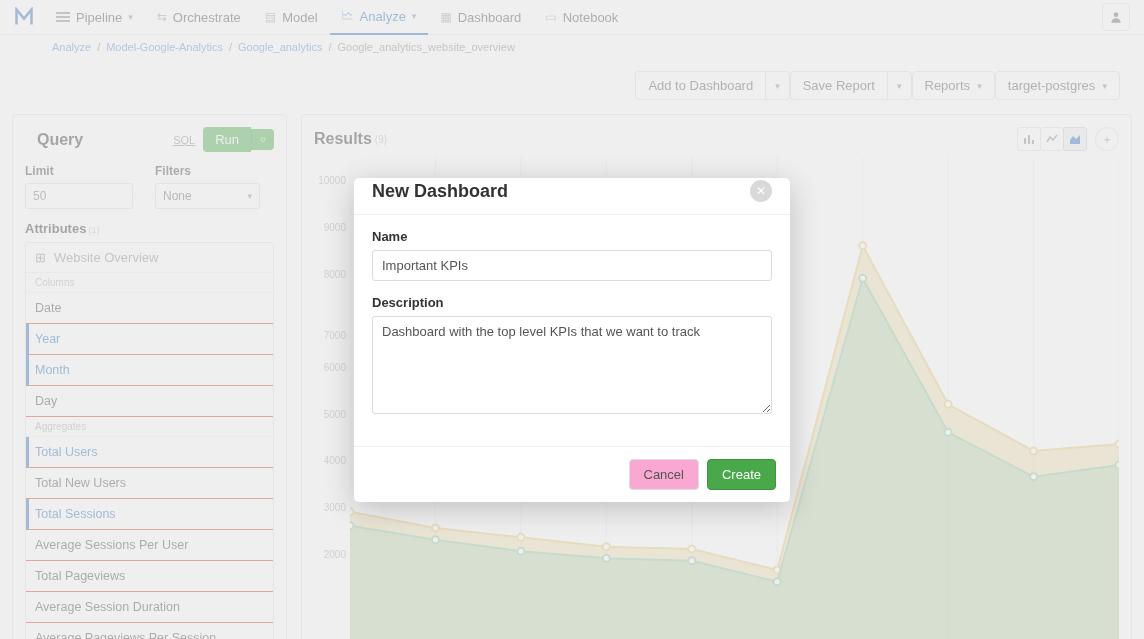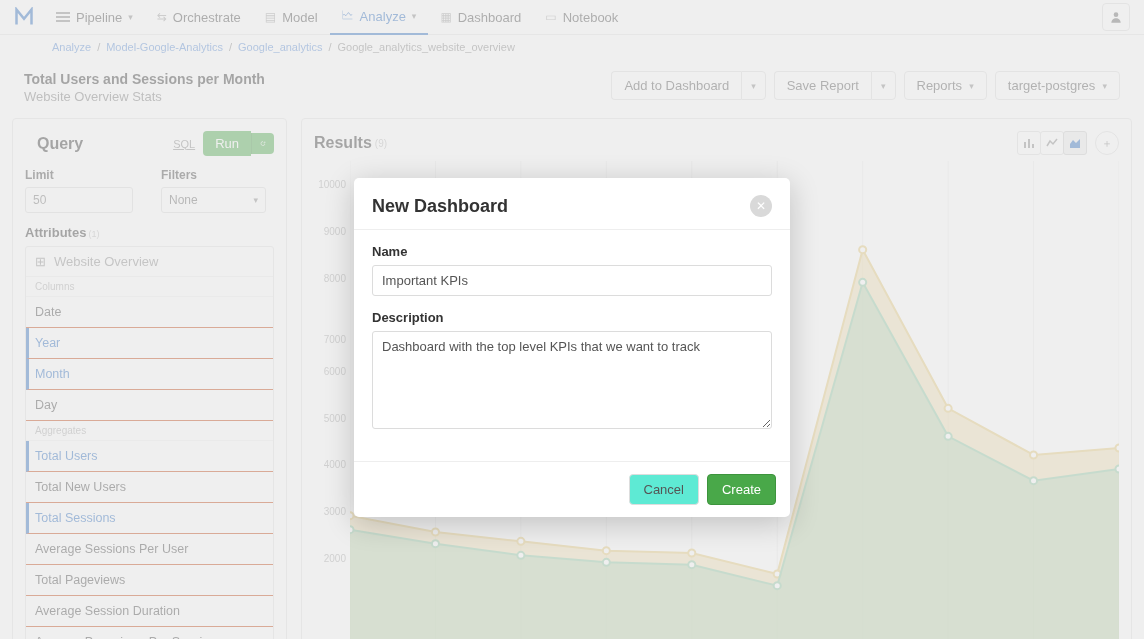--- a/index.html
+++ b/index.html
@@ -13,35 +13,35 @@
   .nav-item.active .nav-icon { color:#2a6cc0; }
   .nav-icon { font-size:12px; color:#a0a0a0; }
   .chev { font-size:9px; color:#888; }
   .user-right { margin-left:auto; width:28px; height:28px; border:1px solid #ddd; border-radius:4px; display:flex; align-items:center; justify-content:center; color:#666; }
   .crumbs { font-size:11px; color:#888; padding:6px 0 8px 52px; display:flex; gap:6px; align-items:center; }
   .crumbs a { color:#5a8dd6; text-decoration:none; }
   .crumbs .cur { color:#888; }
   .page-head { display:flex; align-items:flex-start; padding:10px 24px 14px 24px; }
   .page-title { font-size:14px; font-weight:600; color:#333; }
   .page-sub { font-size:13px; color:#7a7a7a; margin-top:2px; }
-  .head-actions { margin-left:auto; display:flex; gap:8px; }
+  .head-actions { margin-left:auto; display:flex; }
   .btn { border:1px solid #ddd; background:#fff; border-radius:4px; font-size:13px; color:#555; display:flex; align-items:center; cursor:pointer; }
   .btn.main { padding:6px 12px; }
   .btn.split-main { padding:6px 12px; border-right:none; border-radius:4px 0 0 4px; }
   .btn.split-caret { padding:6px 9px; border-radius:0 4px 4px 0; }
   .split { display:flex; }
   .content { display:flex; padding:0 12px; gap:14px; }
   .panel { border:1px solid #e3e3e3; border-radius:4px; background:#fff; }
   .query-panel { width:275px; padding:12px; }
   .qhead { display:flex; align-items:center; margin-bottom:12px;margin-left:12px; }
   .qtitle { font-size:16px; font-weight:600; color:#333; }
   .sql-link { margin-left:auto; font-size:11px; color:#888; text-decoration:underline; margin-right:8px; }
   .run-btn { background:#49a849; color:#fff; border:none; border-radius:4px 0 0 4px; padding:5px 12px; font-size:13px; cursor:pointer; }
   .run-refresh { background:#49a849; border-left:1px solid #3d943d; color:#fff; border-radius:0 4px 4px 0; padding:5px 8px; width:23px; display:flex; align-items:center; justify-content:center; cursor:pointer; }
-  .qrow { display:flex; gap:28px; margin-bottom:12px; }
+  .qrow { display:flex; gap:22px; margin-bottom:12px; }
   .qlabel { font-size:12px; font-weight:600; color:#444; margin-bottom:5px; }
   .limit-input { width:108px; border:1px solid #dcdcdc; border-radius:3px; padding:5px 7px; font-size:12px; color:#bbb; }
   .filter-sel { width:105px; border:1px solid #dcdcdc; border-radius:3px; padding:5px 7px; font-size:12px; color:#666; display:flex; align-items:center; justify-content:space-between; }
   .attrs-title { font-size:13px; font-weight:600; color:#333; margin-bottom:6px; }
   .attrs-title .cnt { color:#bbb; font-size:9px; font-weight:400; margin-left:2px; }
   .attr-box { border:1px solid #e3e3e3; border-radius:3px; }
   .attr-head { display:flex; align-items:center; gap:8px; padding:7px 9px; color:#8b8b8b; font-size:13px; border-bottom:1px solid #eee;}
   .attr-subh { font-size:10px; color:#aaa; padding:4px 9px; border-bottom:1px solid #f0f0f0; }
   .attr-item { font-size:12.5px; color:#444; padding:8px 9px; border-bottom:1px solid #c2410c; cursor:pointer; }
   .attr-item.sel { color:#2a6cc0; border-left:3px solid #2a6cc0; padding-left:6px; }
@@ -53,30 +53,30 @@
   .cbtn { width:24px; height:24px; border:1px solid #ddd; border-radius:3px; display:flex; align-items:center; justify-content:center; margin-left:-1px; background:#fff; color:#888; font-size:11px; cursor:pointer;}
   .cbtn.active { background:#efefef; color:#2a6cc0; border-color:#ccc; }
   .cbtn.round { border-radius:50%; margin-left:8px; }
   .chart-wrap { position:relative; height:490px; margin-top:6px; }
   .yaxis { position:absolute; left:0; top:0; bottom:0; width:36px; }
   .ytick { position:absolute; right:4px; font-size:10px; color:#aaa; transform:translateY(-50%); }
   .plot { position:absolute; left:36px; right:0; top:0; bottom:0; }
   svg.chart { width:100%; height:100%; }
   .overlay { position:absolute; inset:0; background:rgba(230,230,230,0.64); z-index:50; }
   .modal { position:absolute; left:50%; top:178px; transform:translateX(-50%); width:436px; background:#fff; border-radius:5px; box-shadow:0 6px 30px rgba(0,0,0,0.2); z-index:60; }
-  .modal-head { display:flex; align-items:center; padding:17px 18px 12px 18px; border-bottom:1px solid #eee; }
+  .modal-head { display:flex; align-items:center; padding:2px 18px 12px 18px; border-bottom:1px solid #eee; }
   .modal-title { font-size:18px; font-weight:600; color:#333; }
   .modal-x { margin-left:auto; width:22px; height:22px; border-radius:50%; background:#d9d9d9; color:#fff; display:flex; align-items:center; justify-content:center; font-size:12px; cursor:pointer; }
   .modal-body { padding:14px 18px; }
   .mlabel { font-size:13px; font-weight:600; color:#333; margin-bottom:6px; }
   .minput { width:100%; border:1px solid #dcdcdc; border-radius:3px; padding:7px 9px; font-size:13px; color:#555; margin-bottom:14px; font-family:inherit; }
   textarea.minput { height:98px; resize:both; }
   .modal-foot { border-top:1px solid #eee; padding:12px 14px; display:flex; justify-content:flex-end; gap:8px; }
   .mbtn { border-radius:4px; padding:7px 14px; font-size:13px; cursor:pointer; }
-  .mbtn.cancel { background:#5eead4; border:1px solid #ddd; color:#555; }
+  .mbtn.cancel { background:#f9a8d4; border:1px solid #ddd; color:#555; }
   .mbtn.create { background:#49a849; border:1px solid #3d943d; color:#fff; }
   .grid line { stroke:#eee; stroke-width:1; }
   .ham { display:inline-block; width:14px; }
   .ham span { display:block; height:1.5px; background:#888; margin:2.3px 0; }
 </style>
 </head>
 <body>
 
 <div class="topbar">
   <svg class="logo" viewBox="0 0 24 24">
@@ -126,24 +126,20 @@
   <a>Analyze</a> 
     <span>/</span>
   <a>Model-Google-Analytics</a> 
     <span>/</span>
   <a>Google_analytics</a> 
     <span>/</span>
   <span class="cur">Google_analytics_website_overview</span>
 </div>
 
 <div class="page-head">
-  <div>
-    <div class="page-title">Total Users and Sessions per Month</div>
-    <div class="page-sub">Website Overview Stats</div>
-  </div>
   <div class="head-actions">
     <div class="split">
       <button class="btn split-main">Add to Dashboard</button>
       <button class="btn split-caret">
           <span class="chev">▾</span>
         </button>
     </div>
     <div class="split">
       <button class="btn split-main">Save Report</button>
       <button class="btn split-caret">

